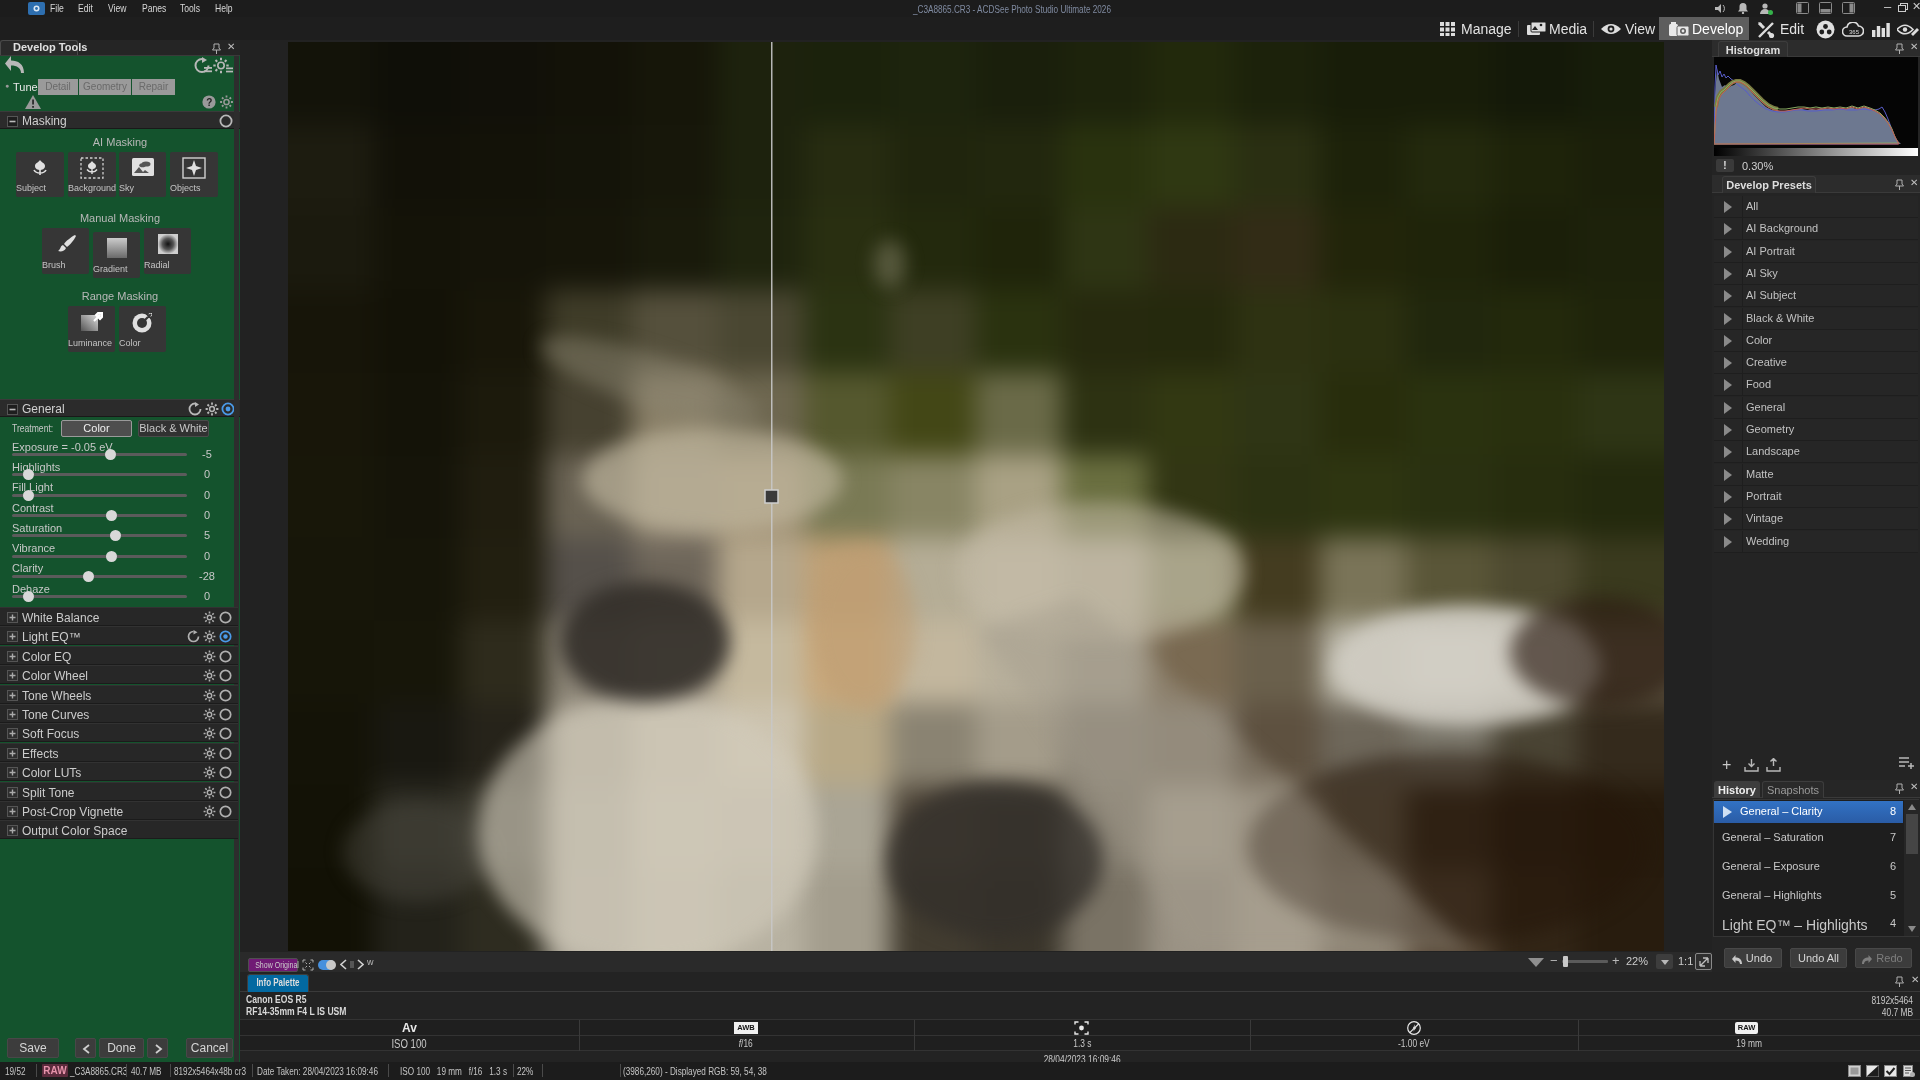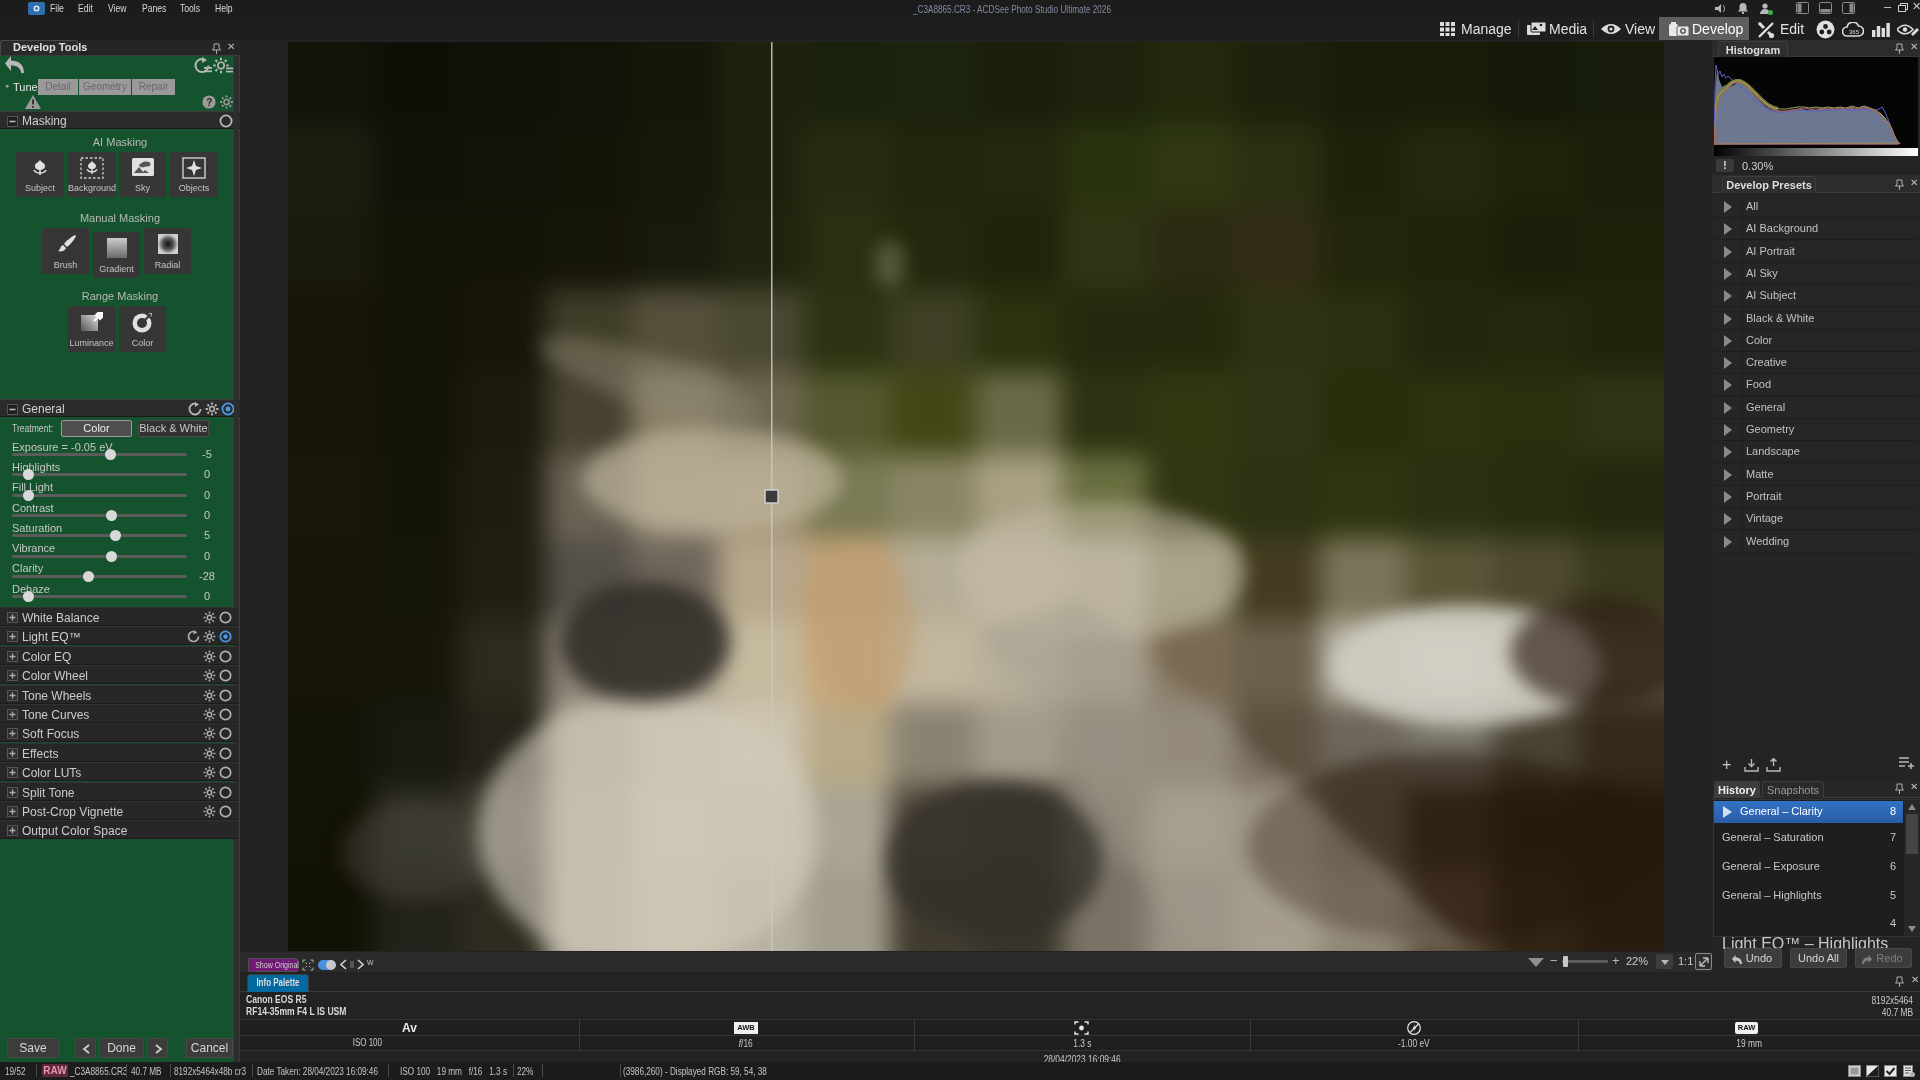--- a/index.html
+++ b/index.html
@@ -15,21 +15,21 @@
 .modebtn { position:absolute; top:0; height:24px; line-height:24px; font-size:14px; color:#e2e2e2; }
 .mbsep { position:absolute; top:4px; width:1px; height:16px; background:#3a3a3a; }
 
 #leftpanel { position:absolute; left:0; top:40px; width:240px; height:1040px; background:#14532d; font-size:11px; }
 #lp-head { position:absolute; left:0; top:0; width:240px; height:16px; background:#252525; }
 #lp-head .ttl { position:absolute; left:13px; top:1px; font-weight:bold; font-size:11px; color:#e0e0e0; }
 .sechead { position:absolute; left:0; width:240px; height:18px; background:#2b2b2b; border-top:1px solid #3a3a3a; border-bottom:1px solid #191919; }
 .sechead .lbl { position:absolute; left:22px; top:2px; font-size:12px; color:#d0d0d0; }
 .maskbtn { position:absolute; background:#363636; border-radius:2px; }
 .maskbtn .ic { position:absolute; left:50%; transform:translateX(-50%); top:5px; }
-.maskbtn .lb { position:absolute; width:100%; text-align:center; bottom:4px; font-size:9px; color:#c4c4c4; }
+.maskbtn .lb { position:absolute; width:100%; bottom:4px; font-size:9px; color:#c4c4c4; }
 .msklbl { position:absolute; width:240px; text-align:center; font-size:11px; color:#b8b8b8; }
 .slider-lbl { position:absolute; left:12px; font-size:11px; color:#c8c8c8; }
 .slider-val { position:absolute; width:34px; text-align:center; font-size:11px; color:#c8c8c8; }
 .track { position:absolute; left:12px; width:175px; height:3px; background:#5b5b5b; border-radius:2px; }
 .knob { position:absolute; top:-4px; width:11px; height:11px; background:#d8d8d8; border-radius:50%; }
 .colrow { position:absolute; left:0; width:238px; height:19px; border-bottom:1px solid #1b1b1b; border-top:1px solid #323232; background:#272727; }
 .colrow .lbl { position:absolute; left:22px; top:3px; font-size:12px; color:#cccccc; }
 .btn { position:absolute; background:#3c3c3c; border:1px solid #484848; border-radius:2px; color:#d6d6d6; text-align:center; }
 
 #centerbg { position:absolute; left:240px; top:40px; width:1472px; height:932px; background:#222222; }
@@ -864,21 +864,21 @@
         <path d="M8 3.2 L5.7 7.4 h1.9 L6.2 10.8 L9.4 6.4 h-1.9z" fill="#e8e8e8"></path>
         <path d="M2.8 11.6 L11.8 2.8" stroke="#e8e8e8" stroke-width="1.2"></path>
       </svg>
     <div class="abs" style="left:1495px;top:2px;width:23px;height:12px;background:#f0f0f0;border-radius:2px;color:#111;font-size:7.5px;font-weight:bold;text-align:center;line-height:12px">RAW</div>
   </div>
   <div class="abs" style="left:0;top:64px;width:1680px;height:15px;background:#1f1f1f;border-bottom:1px solid #333">
     <div class="ipcell" style="left:339px;top:0;height:15px"></div>
     <div class="ipcell" style="left:674px;top:0;height:15px"></div>
     <div class="ipcell" style="left:1010px;top:0;height:15px"></div>
     <div class="ipcell" style="left:1338px;top:0;height:15px"></div>
-    <div class="abs" style="left:109px;top:1px;width:120px;text-align:left;font-size:10px"><span class="cxc">ISO 100</span></div>
+    <div class="abs" style="left:109px;top:1px;width:120px;text-align:center;font-size:12px"><span class="cxc">ISO 100</span></div>
     <div class="abs" style="left:446px;top:1px;width:120px;text-align:center;font-size:10.5px"><span class="cxc"><i>f</i>/16</span></div>
     <div class="abs" style="left:782px;top:1px;width:120px;text-align:center;font-size:10.5px"><span class="cxc">1.3 s</span></div>
     <div class="abs" style="left:1114px;top:1px;width:120px;text-align:center;font-size:10.5px"><span class="cxc">-1.00 eV</span></div>
     <div class="abs" style="left:1449px;top:1px;width:120px;text-align:center;font-size:10.5px"><span class="cxc">19 mm</span></div>
   </div>
   <div class="abs" style="left:782px;top:81px;width:120px;text-align:center;font-size:10.5px;color:#c8c8c8"><span class="cxc">28/04/2023 16:09:46</span></div>
 </div>
 
 <div id="rightpanel">
   <div class="abs" style="left:0;top:0;width:208px;height:17px;background:#2c2c2c;border-bottom:1px solid #3a3a3a"></div>
@@ -1015,21 +1015,21 @@
         </svg>
       <span class="abs" style="left:26px;top:4px;color:#ffffff;font-size:11px">General – Clarity</span>
       <span class="abs" style="left:176px;top:4px;color:#ffffff;font-size:11px">8</span>
     </div>
     <span class="abs" style="left:8px;top:31px;font-size:11px">General – Saturation</span>
       <span class="abs" style="left:176px;top:31px;font-size:11px">7</span>
     <span class="abs" style="left:8px;top:60px;font-size:11px">General – Exposure</span>
       <span class="abs" style="left:176px;top:60px;font-size:11px">6</span>
     <span class="abs" style="left:8px;top:89px;font-size:11px">General – Highlights</span>
       <span class="abs" style="left:176px;top:89px;font-size:11px">5</span>
-    <span class="abs" style="left:8px;top:135px;font-size:16px">Light EQ™ – Highlights</span>
+    <span class="abs" style="left:8px;top:117px;font-size:14px">Light EQ™ – Highlights</span>
       <span class="abs" style="left:176px;top:117px;font-size:11px">4</span>
     <div class="abs" style="left:190px;top:0;width:16px;height:136px;background:#262626">
       <svg class="abs" style="left:4px;top:4px" width="8" height="6">
           <path d="M0 6 h8 L4 0z" fill="#8a8a8a"></path>
         </svg>
       <div class="abs" style="left:2px;top:14px;width:12px;height:40px;background:#454545"></div>
       <svg class="abs" style="left:4px;top:126px" width="8" height="6">
           <path d="M0 0 h8 L4 6z" fill="#8a8a8a"></path>
         </svg>
     </div>

